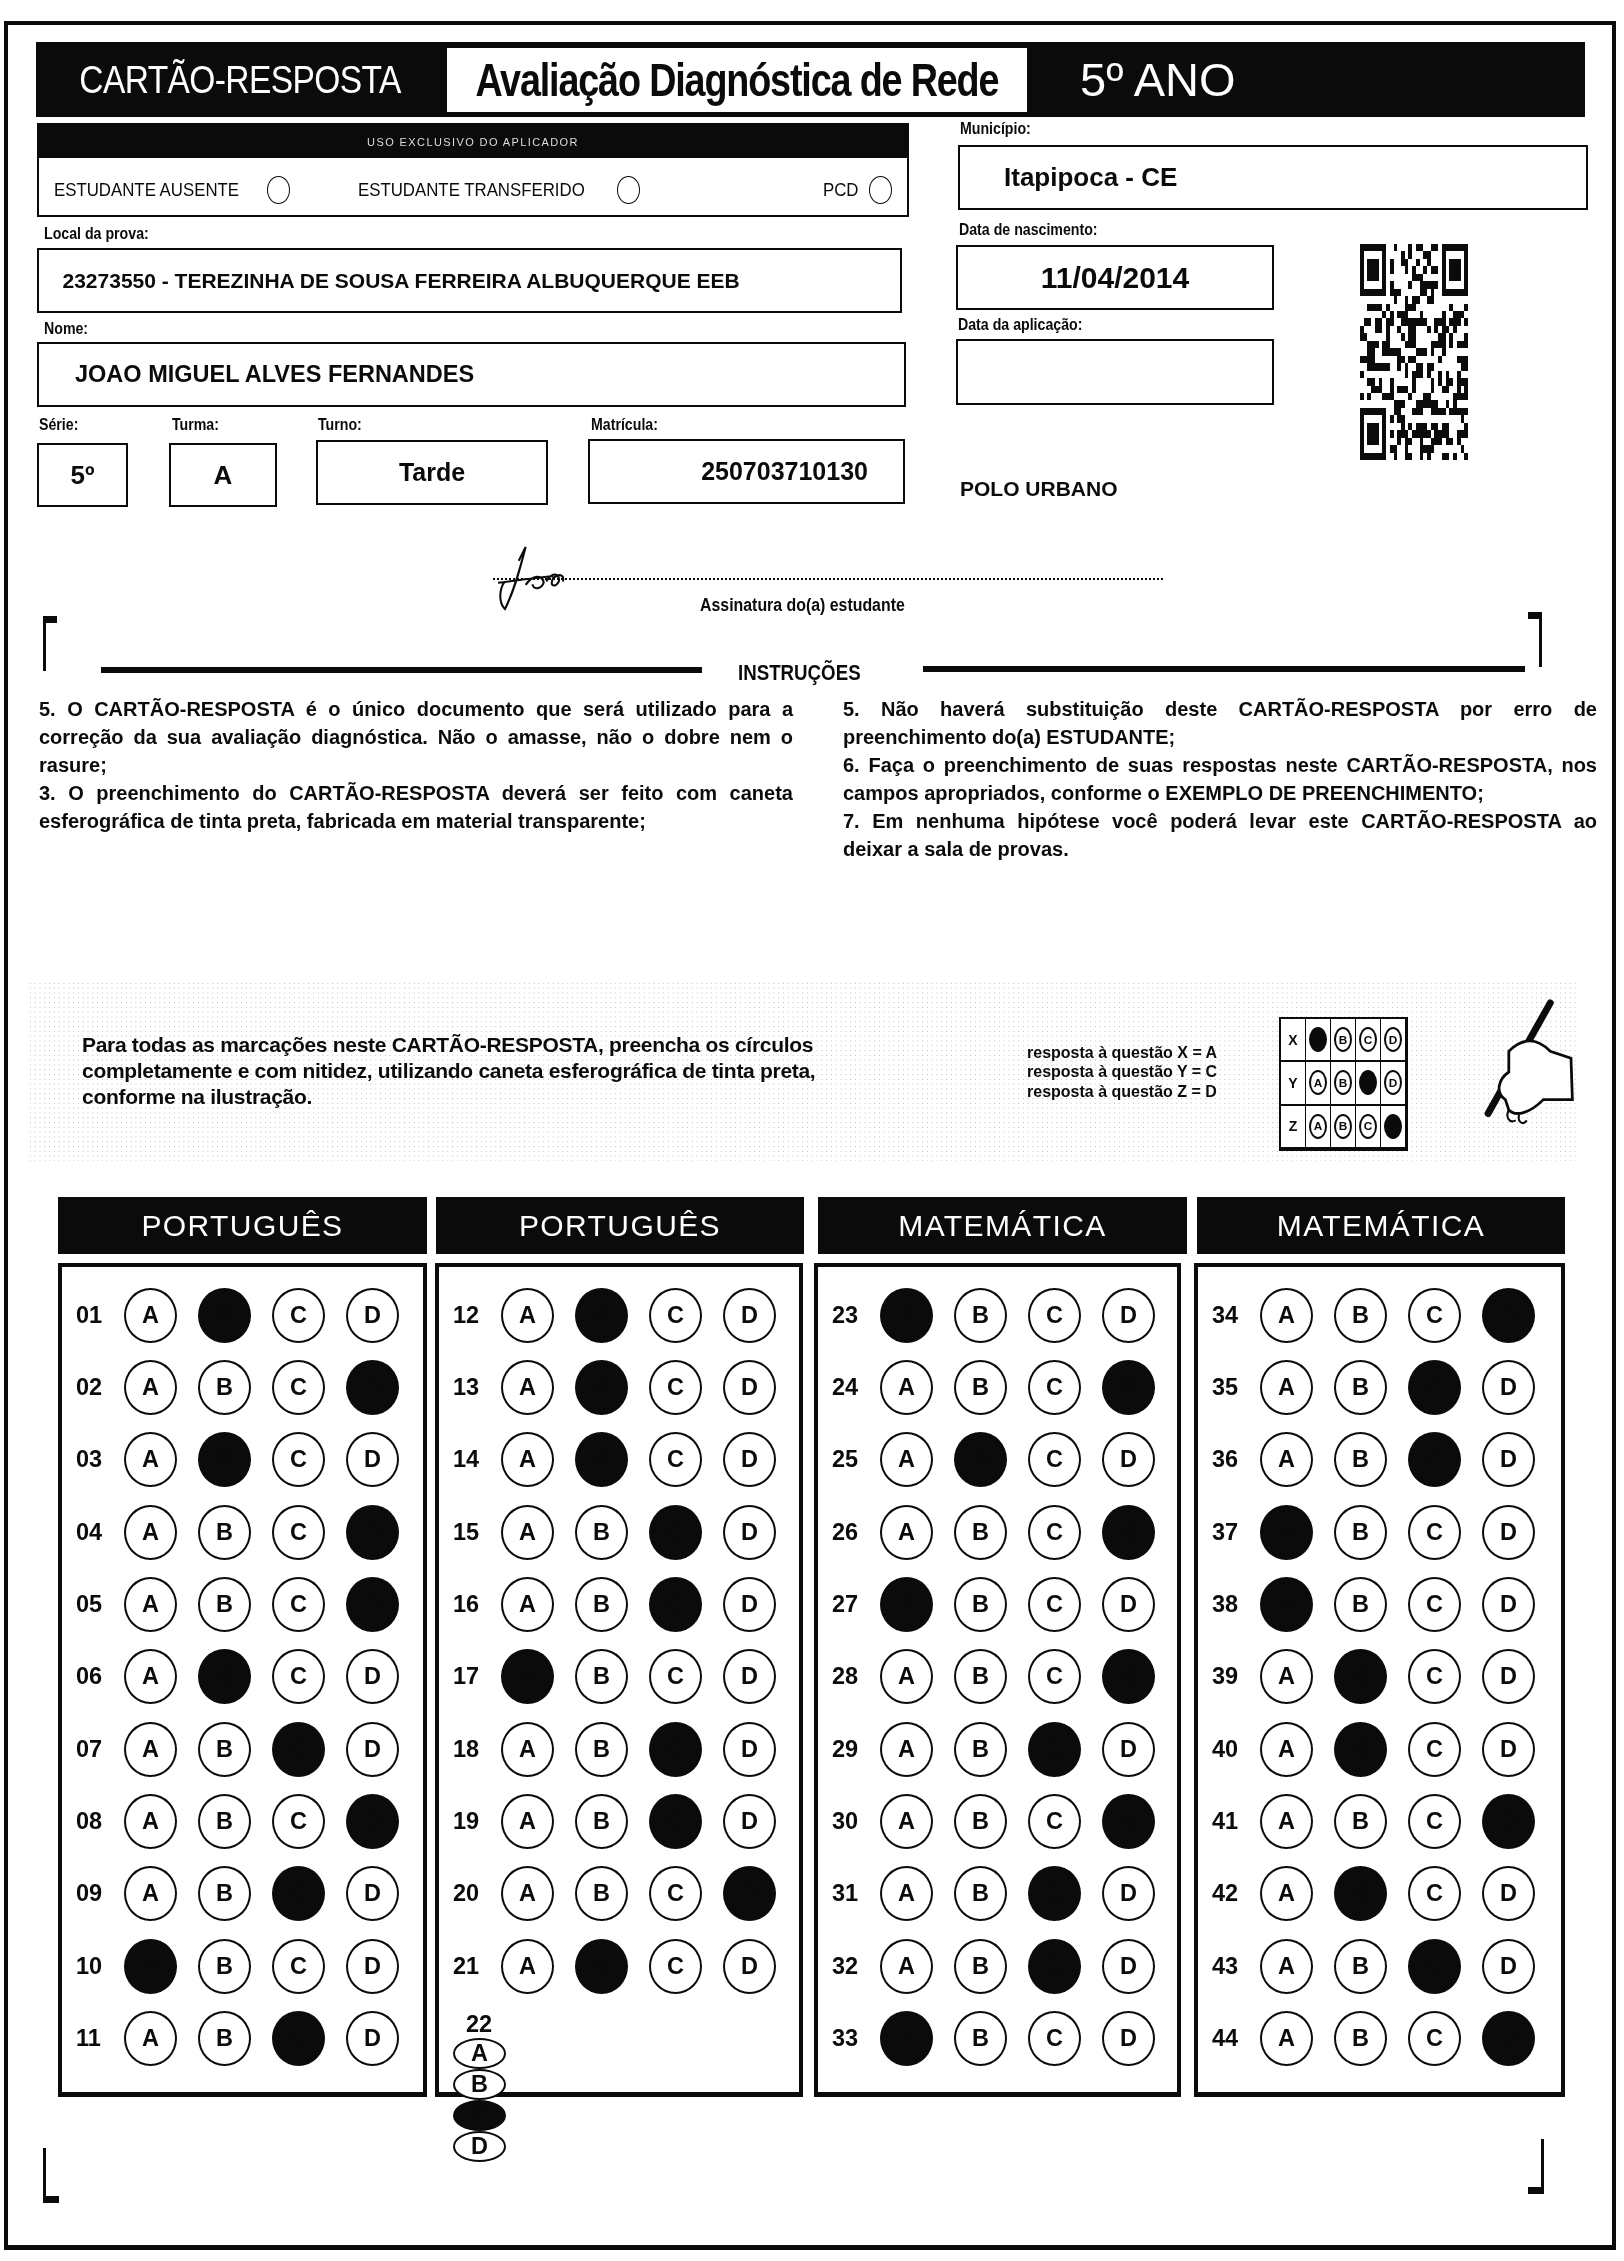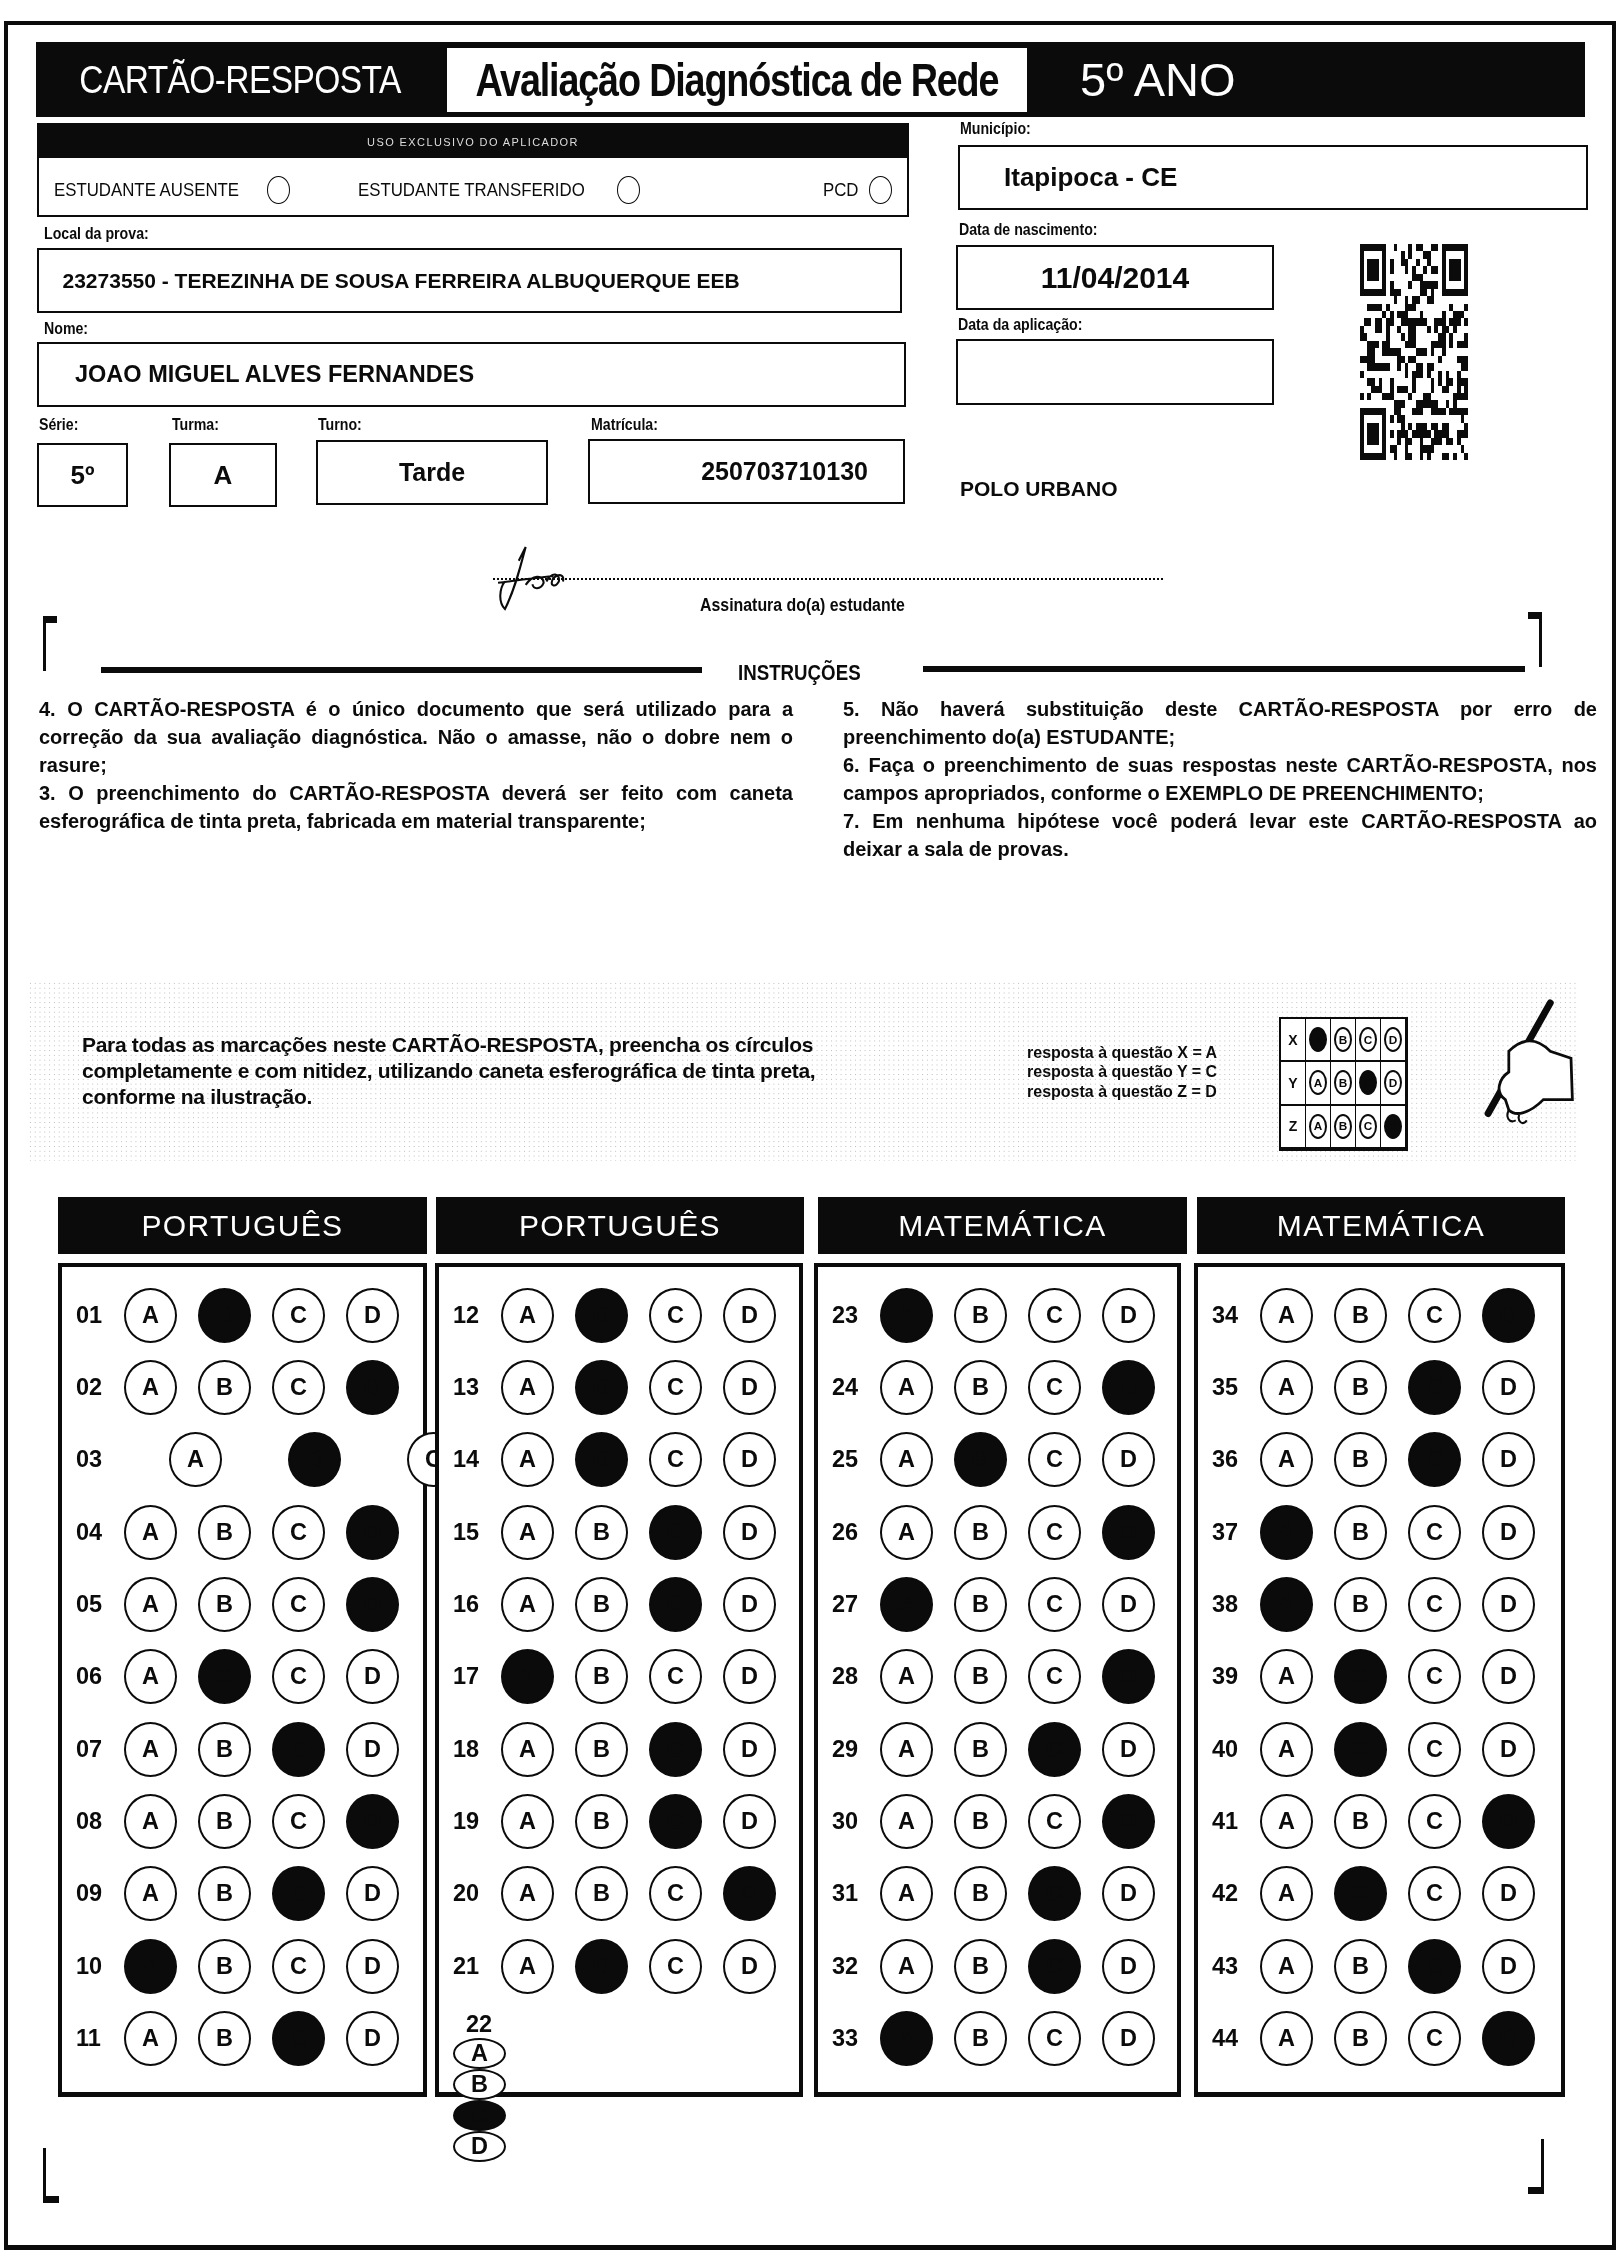--- a/index.html
+++ b/index.html
@@ -442,21 +442,21 @@
 
 <div class="corner c-tl"></div>
 <div class="corner c-tr"></div>
 <div class="corner c-bl"></div>
 <div class="corner c-br"></div>
 
 <div class="instr-bar-l"></div>
 <div class="instr-bar-r"></div>
 <div class="instr-title">INSTRUÇÕES</div>
 <div class="instr-col instr-l">
-  <p>4. O CARTÃO-RESPOSTA é o único documento que será utilizado para a correção da sua avaliação diagnóstica. Não o amasse, não o dobre nem o rasure;</p>
+  <p>5. O CARTÃO-RESPOSTA é o único documento que será utilizado para a correção da sua avaliação diagnóstica. Não o amasse, não o dobre nem o rasure;</p>
   <p>3. O preenchimento do CARTÃO-RESPOSTA deverá ser feito com caneta esferográfica de tinta preta, fabricada em material transparente;</p>
 </div>
 <div class="instr-col instr-r">
   <p>5. Não haverá substituição deste CARTÃO-RESPOSTA por erro de preenchimento do(a) ESTUDANTE;</p>
   <p>6. Faça o preenchimento de suas respostas neste CARTÃO-RESPOSTA, nos campos apropriados, conforme o EXEMPLO DE PREENCHIMENTO;</p>
   <p>7. Em nenhuma hipótese você poderá levar este CARTÃO-RESPOSTA ao deixar a sala de provas.</p>
 </div>
 
 <div class="ex"></div>
 <div class="ex-text">Para todas as marcações neste CARTÃO-RESPOSTA, preencha os círculos completamente e com nitidez, utilizando caneta esferográfica de tinta preta, conforme na ilustração.</div>
@@ -522,21 +522,21 @@
         <span class="bub">C</span>
         <span class="bub">D</span>
       </div>
       <div class="q-row" style="top: 93px;">
         <span class="q-num">02</span>
         <span class="bub">A</span>
         <span class="bub">B</span>
         <span class="bub">C</span>
         <span class="bub filled">D</span>
       </div>
-      <div class="q-row" style="top: 165px; gap: 45px;">
+      <div class="q-row" style="top: 165px;">
         <span class="q-num">03</span>
         <span class="bub">A</span>
         <span class="bub filled">B</span>
         <span class="bub">C</span>
         <span class="bub">D</span>
       </div>
       <div class="q-row" style="top: 238px;">
         <span class="q-num">04</span>
         <span class="bub">A</span>
         <span class="bub">B</span>

